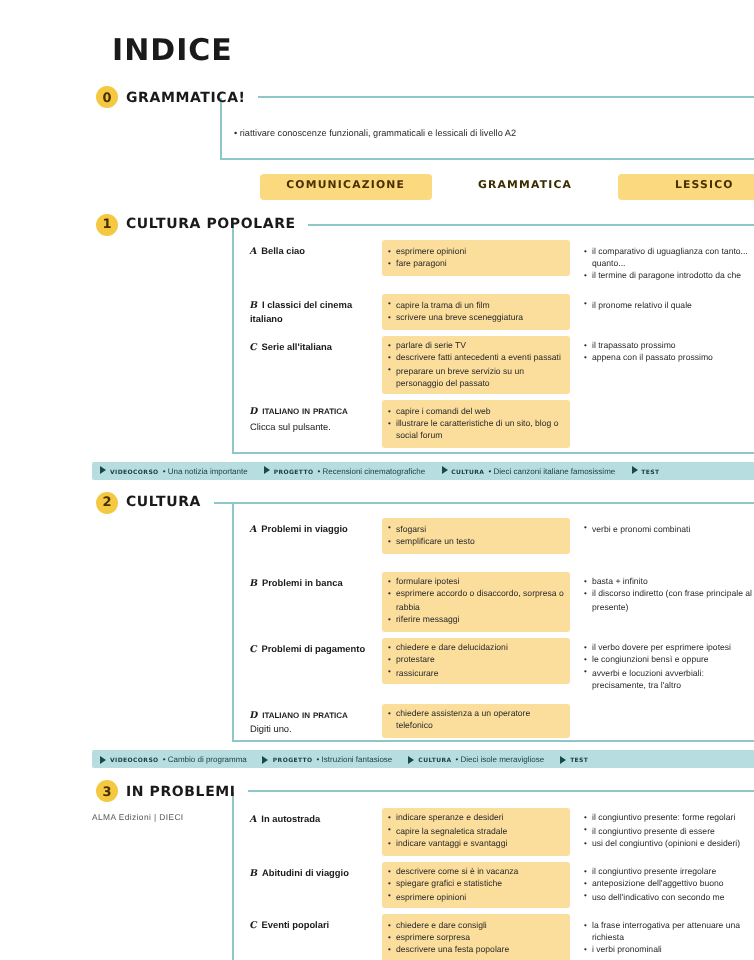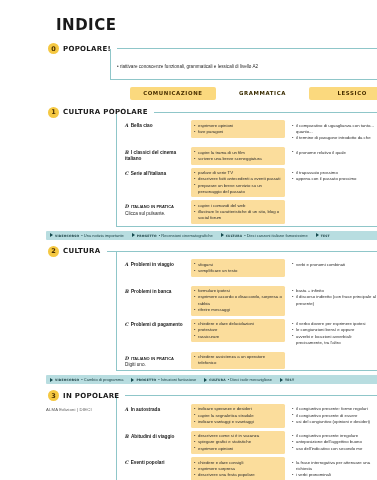--- a/index.html
+++ b/index.html
@@ -191,21 +191,21 @@
 </head>
 <body>
 
 <div class="page">
 
   <div class="page-title">INDICE</div>
 
   <div class="unit">
     <div class="unit-head">
       <div class="badge">0</div>
-      <div class="unit-name">POPOLARE!</div>
+      <div class="unit-name">GRAMMATICA!</div>
       <div class="headline"></div>
       <div class="pagetab">p. 11</div>
     </div>
     <div class="unit-box full">
       <div class="intro-row">
         <div class="txt">• riattivare conoscenze funzionali, grammaticali e lessicali di livello A2</div>
       </div>
     </div>
   </div>
 
@@ -434,21 +434,21 @@
           </div>
           <div class="footitem">
             <span class="tri"></span>
             <span class="k">TEST</span>
           </div>
         </div>
       </div>
       <div class="unit">
         <div class="unit-head">
           <div class="badge">3</div>
-          <div class="unit-name">IN POPOLARE</div>
+          <div class="unit-name">IN PROBLEMI</div>
           <div class="headline"></div>
           <div class="pagetab">p. 39</div>
         </div>
         <div class="unit-box">
           <div class="row">
             <div class="row-label"><span class="ltr">A</span><span class="rt">In autostrada</span></div>
             <div class="cell fill">
               <ul>
                 <li>indicare speranze e desideri</li>
                 <li>capire la segnaletica stradale</li>

